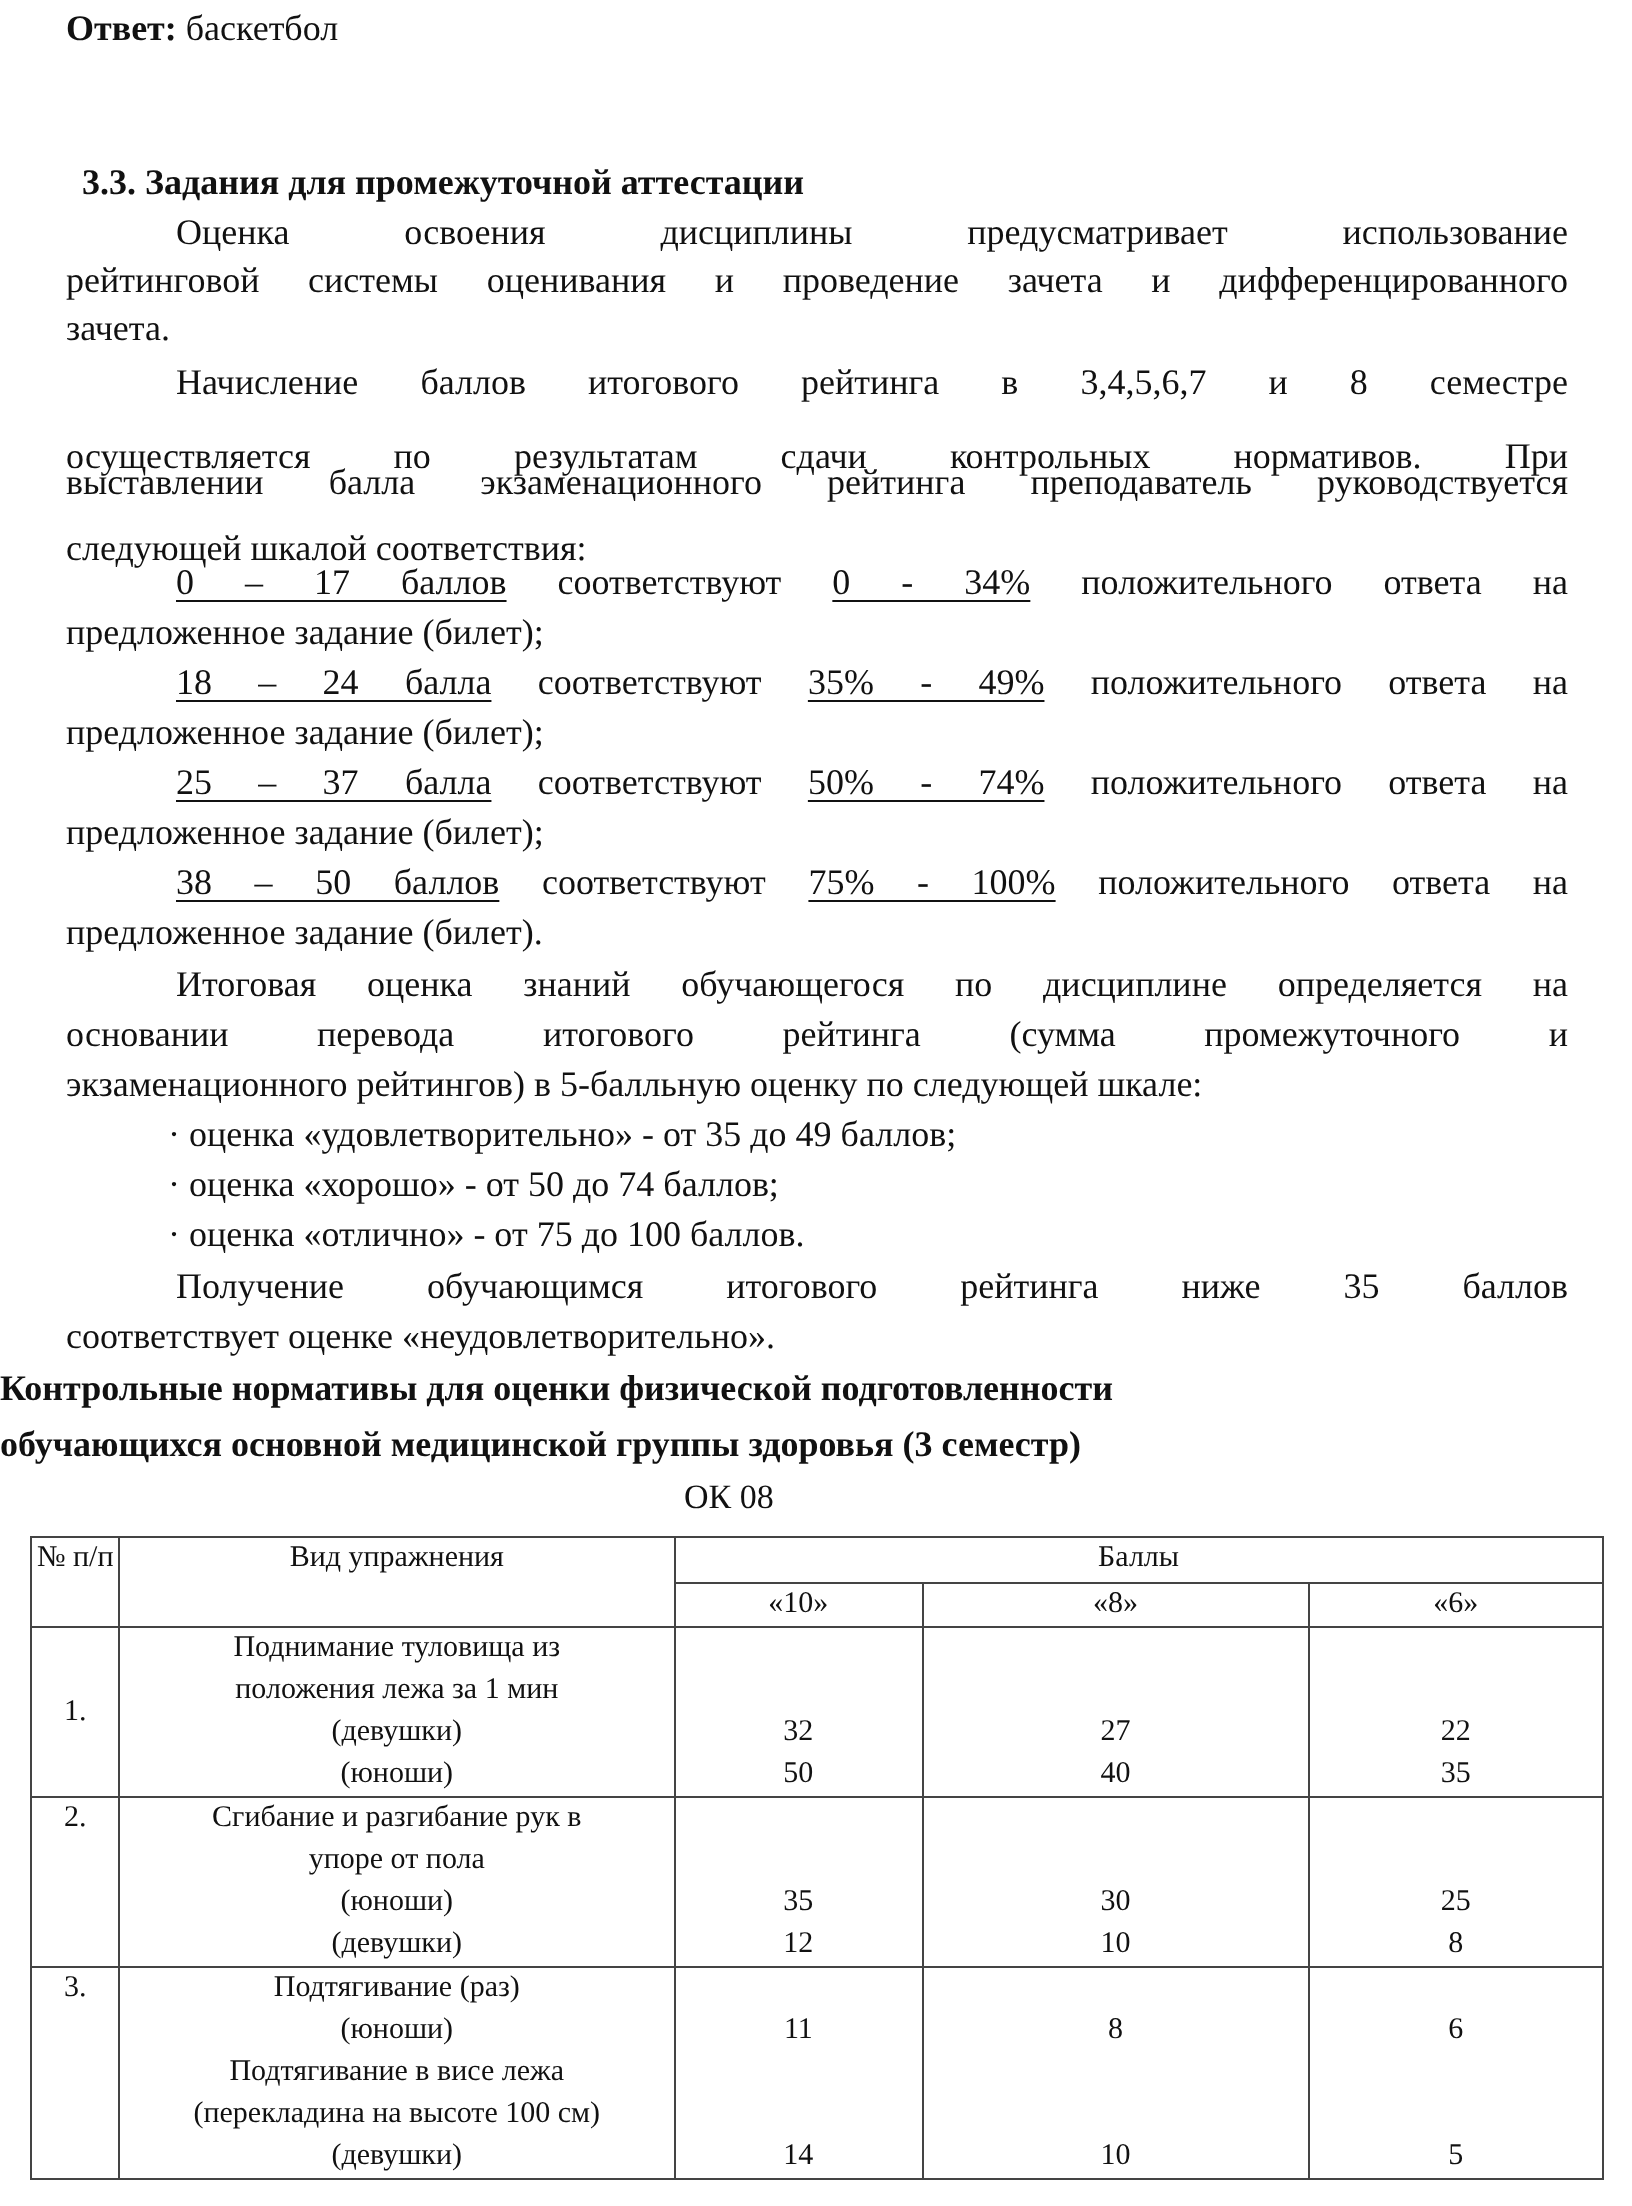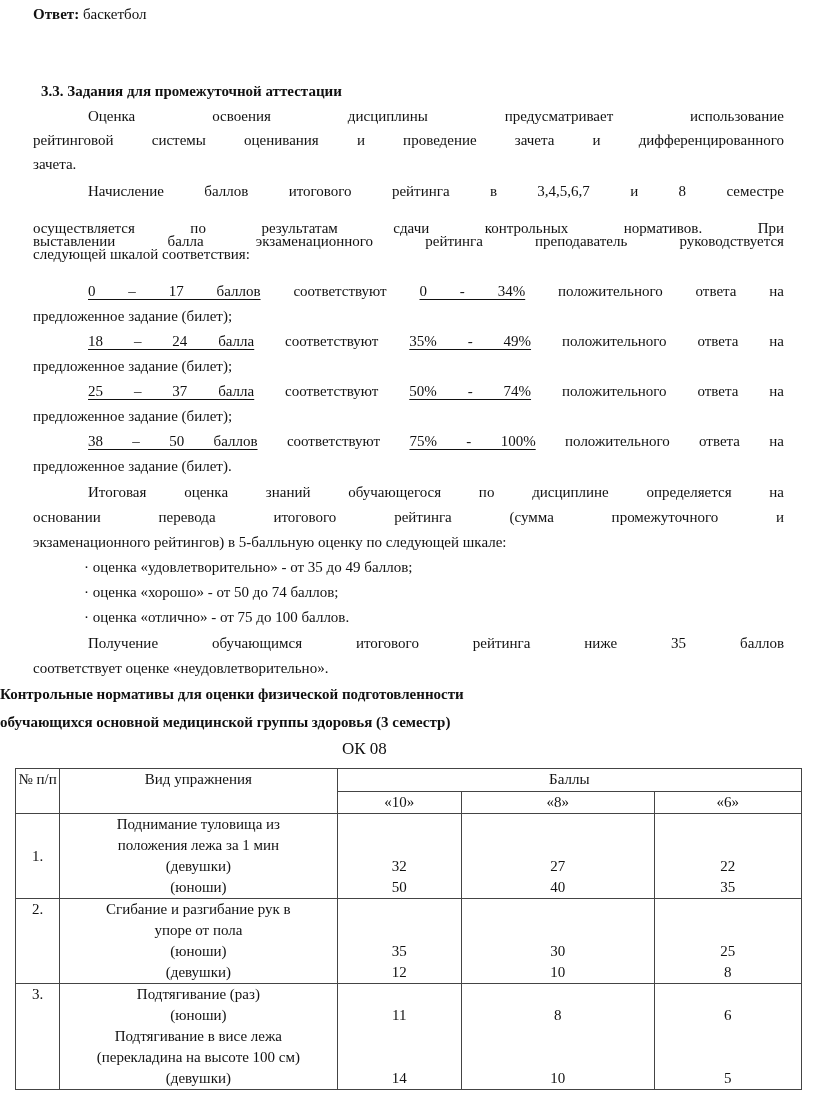--- a/index.html
+++ b/index.html
@@ -2,21 +2,21 @@
 <html><head>
 <meta charset="utf-8">
 <style>
   html, body { margin: 0; padding: 0; background: #ffffff; }
   body {
     width: 816px; height: 1103px; overflow: hidden; position: relative;
     font-family: "Liberation Serif", serif; color: #111111;
   }
   .line {
     position: absolute; left: 33px; width: 751px;
-    font-size: 15px; line-height: 24px; white-space: nowrap;
+    font-size: 18px; line-height: 24px; white-space: nowrap;
   }
   .just { text-align: justify; text-align-last: justify; }
   .ind { left: 88px; width: 696px; }
   .b { font-weight: bold; }
   .u { text-decoration: underline; text-underline-offset: 3px; }
   .center { text-align: left; left: 0; width: 680px; }
   .bullet-ind { left: 84px; }
 
   table.norms {
     position: absolute; left: 15px; top: 768px; width: 787px;
@@ -44,21 +44,21 @@
 
 <div class="line b" style="top:79px; left:41px;">3.3. Задания для промежуточной аттестации</div>
 
 <div class="line just ind" style="top:104px;">Оценка освоения дисциплины предусматривает использование</div>
 <div class="line just" style="top:128px;">рейтинговой системы оценивания и проведение зачета и дифференцированного</div>
 <div class="line" style="top:152px;">зачета.</div>
 
 <div class="line just ind" style="top:179px;">Начисление баллов итогового рейтинга в 3,4,5,6,7 и 8 семестре</div>
 <div class="line just" style="top:216px;">осуществляется по результатам сдачи контрольных нормативов. При</div>
 <div class="line just" style="top:229px;">выставлении балла экзаменационного рейтинга преподаватель руководствуется</div>
-<div class="line" style="top:242px;">следующей шкалой соответствия:</div>
+<div class="line" style="top:262px;">следующей шкалой соответствия:</div>
 
 <div class="line just ind" style="top:279px;">
   <span class="u">0 – 17 баллов</span>
   <span>соответствуют</span>
   <span class="u">0 - 34%</span>
   <span>положительного ответа на</span>
 </div>
 <div class="line" style="top:304px;">предложенное задание (билет);</div>
 
 <div class="line just ind" style="top:329px;">

